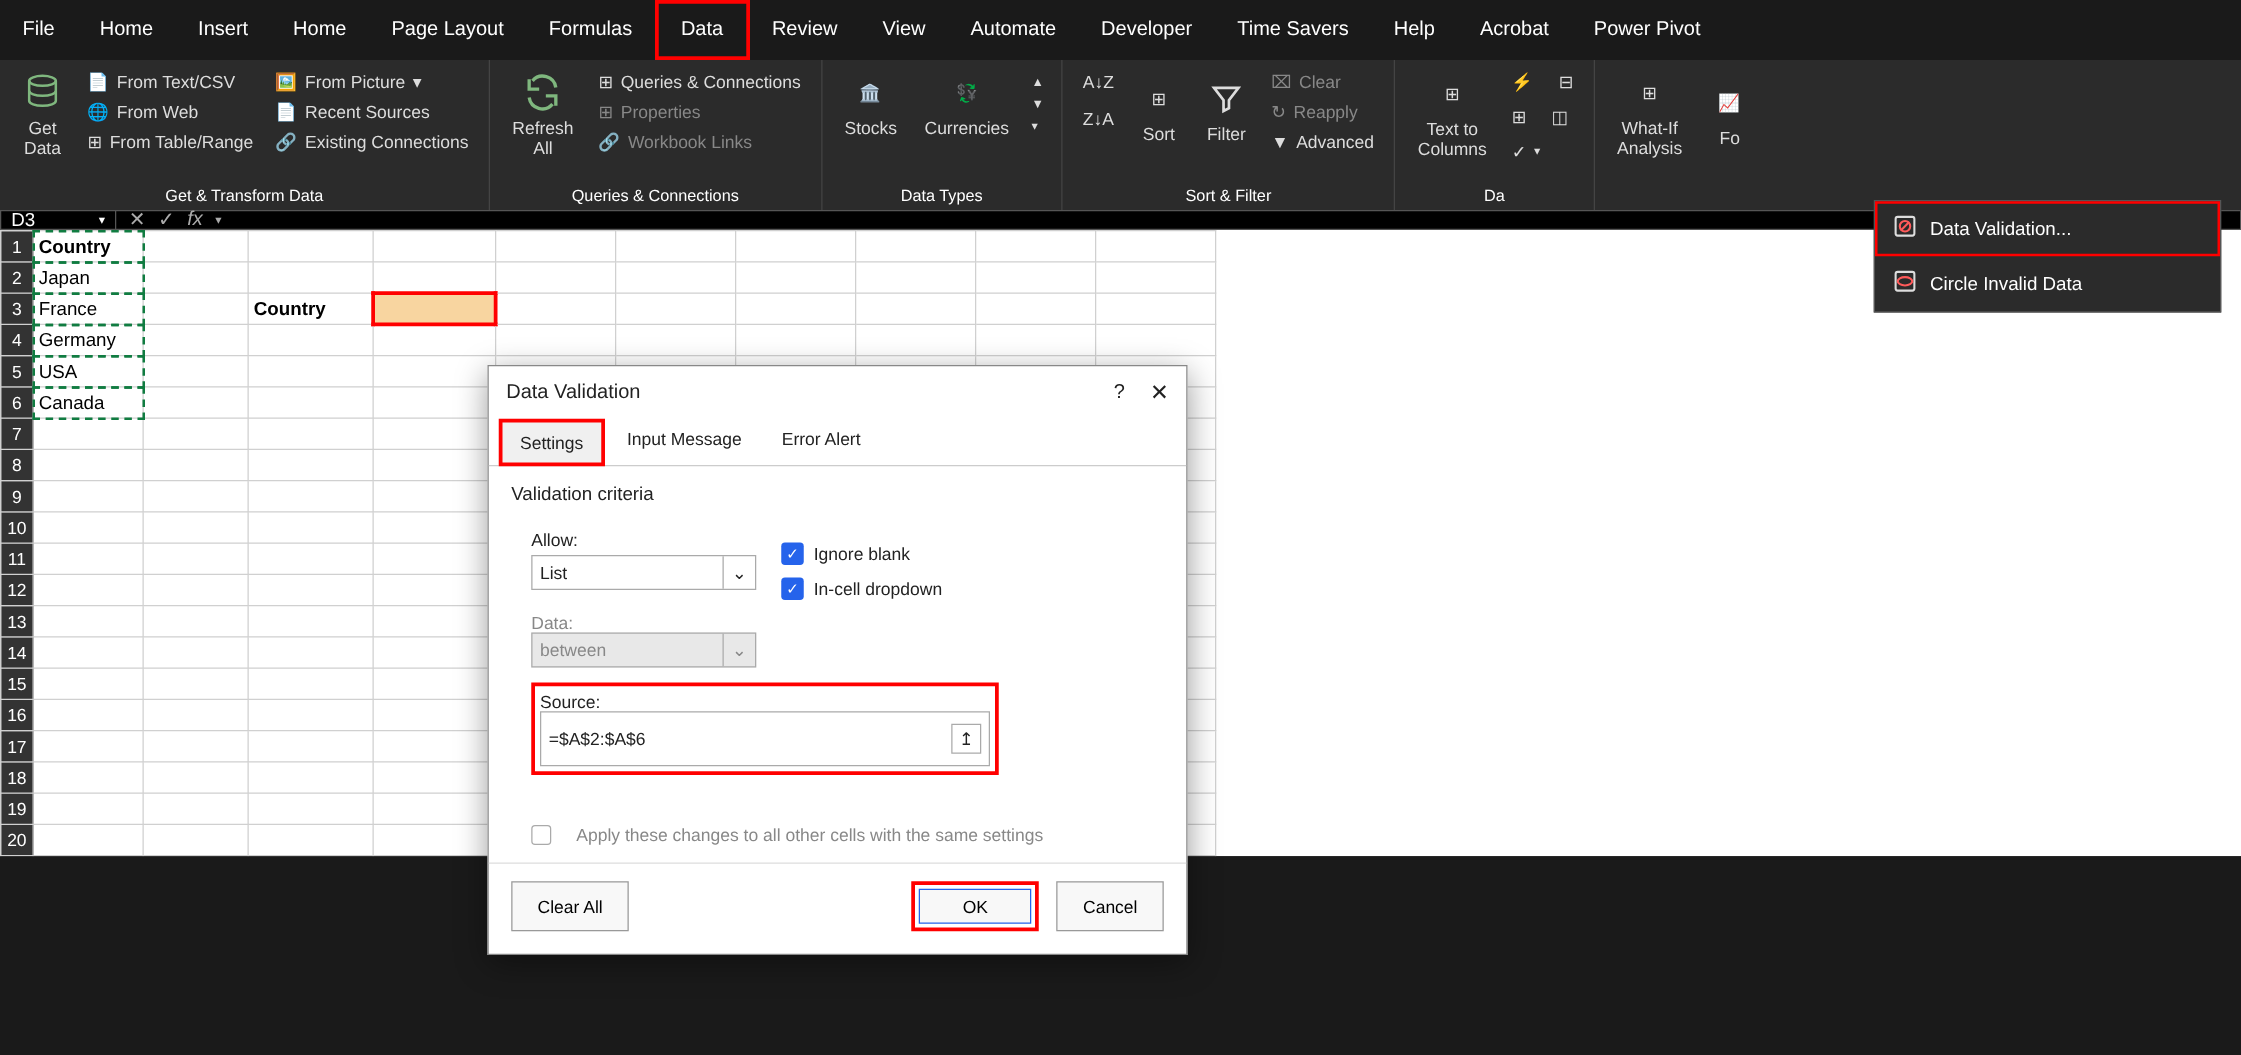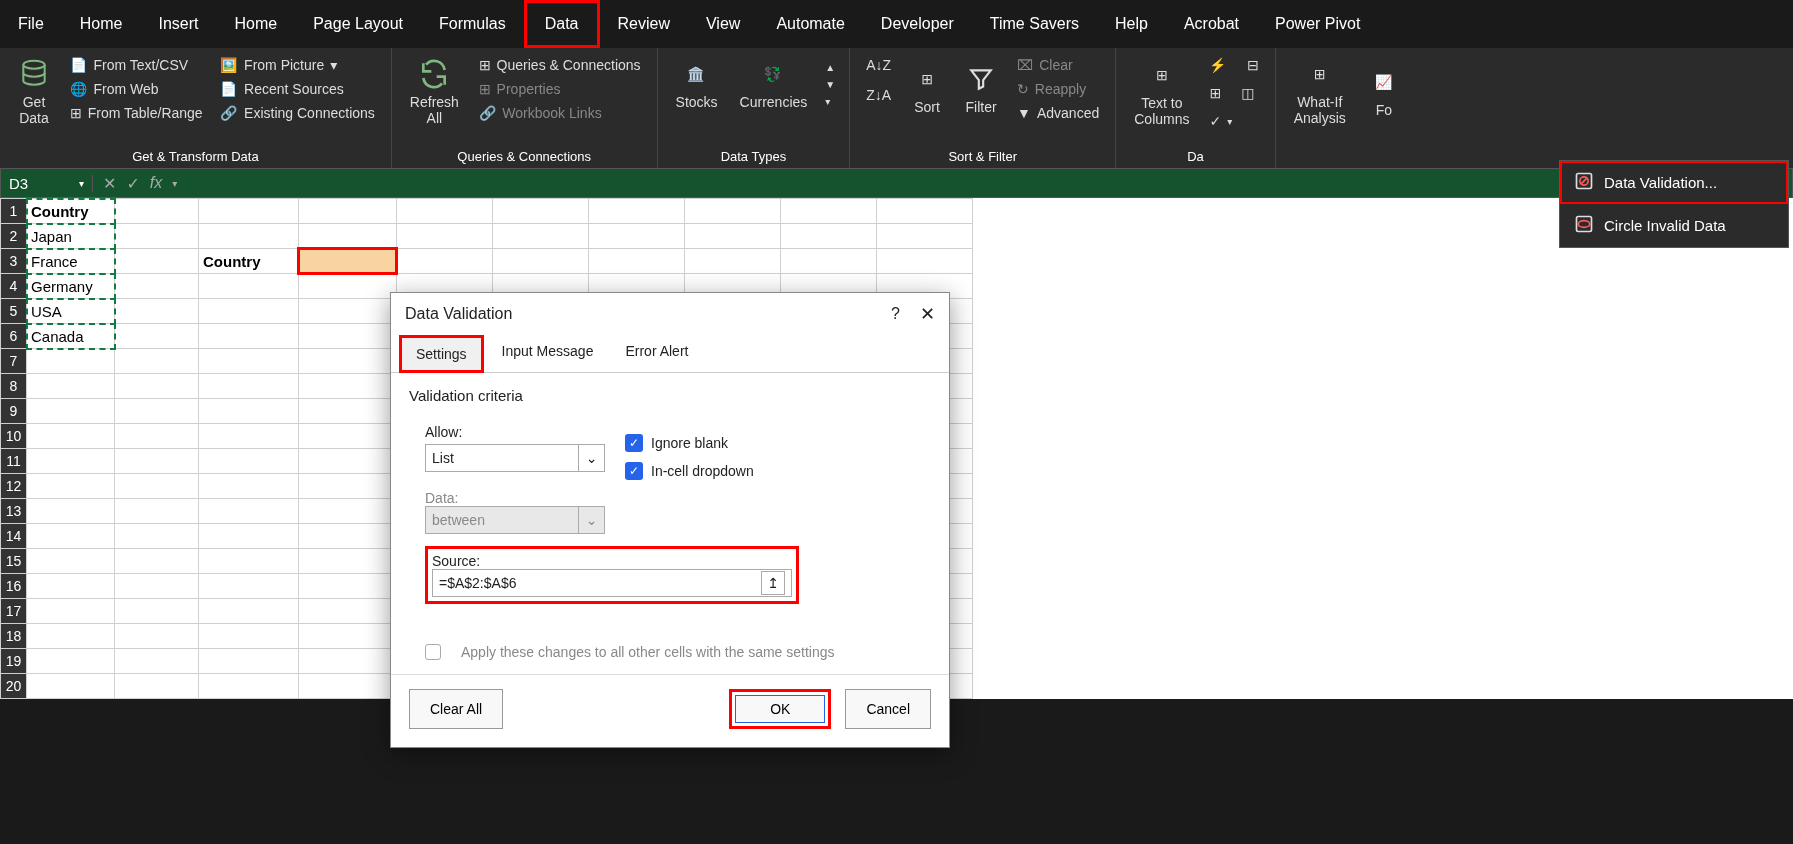--- a/index.html
+++ b/index.html
@@ -12,21 +12,21 @@
   
   .ribbon{display:flex;background:#2b2b2b;color:#ddd;height:120px;font-size:14px;}
   .group{display:flex;flex-direction:column;justify-content:space-between;padding:6px 10px 4px;border-right:1px solid #444;}
   .group-title{text-align:center;font-size:13px;color:#ffffff;padding-top:4px;}
   .group-row{display:flex;gap:6px;}
   .big-btn{display:flex;flex-direction:column;align-items:center;justify-content:center;padding:4px 8px;cursor:pointer;gap:4px;}
   .big-btn .icon{width:32px;height:32px;display:flex;align-items:center;justify-content:center;}
   .small-btn{display:flex;align-items:center;gap:6px;padding:3px 6px;cursor:pointer;white-space:nowrap;}
   .grey{color:#888;}
   
-  .formula-bar{display:flex;align-items:center;background:#14532d;border:1px solid #555;height:30px;}
+  .formula-bar{display:flex;align-items:center;background:#000000;border:1px solid #555;height:16px;}
   .name-box{width:92px;border-right:1px solid #555;padding:0 8px;color:#fff;font-size:15px;display:flex;align-items:center;}
   .fb-icons{display:flex;align-items:center;gap:10px;padding:0 10px;color:#aaa;}
   .fb-input{flex:1;padding:0 8px;color:#fff;}
   
   .sheet{display:flex;background:#fff;}
   table{border-collapse:collapse;}
   td,th{border:1px solid #d0d0d0;color:#000;font-size:15px;height:25px;}
   .row-header{width:26px;background:#333;color:#fff;text-align:center;font-size:14px;}
   .colA{width:88px;}
   .colB{width:84px;}
@@ -47,29 +47,29 @@
   .dlg-body{padding:14px 18px;}
   .sec-title{margin-bottom:12px;font-size:15px;}
   .form-row{display:flex;align-items:center;gap:20px;margin-bottom:10px;}
   .form-row label{display:block;margin-bottom:4px;}
   .select{display:flex;align-items:center;justify-content:space-between;width:180px;height:28px;border:1px solid #aaa;background:#fff;padding:0 6px;}
   .select .chev{border:1px solid #aaa;width:26px;height:26px;display:flex;align-items:center;justify-content:center;margin:-6px -6px -6px 0;border-top:none;border-bottom:none;border-right:none;}
   .select.disabled{background:#e8e8e8;color:#888;}
   .form-col{display:flex;flex-direction:column;}
   .check{display:flex;align-items:center;gap:8px;color:#222;}
   .check .box{width:18px;height:18px;background:#2563eb;border-radius:3px;display:flex;align-items:center;justify-content:center;color:#fff;font-size:12px;}
-  .src-input{display:flex;align-items:center;justify-content:space-between;width:360px;height:28px;border:1px solid #aaa;background:#fff;padding:12px 6px;}
+  .src-input{display:flex;align-items:center;justify-content:space-between;width:360px;height:44px;border:1px solid #aaa;background:#fff;padding:12px 6px;}
   .src-input .arrow{border:1px solid #aaa;width:24px;height:24px;display:flex;align-items:center;justify-content:center;}
   .dlg-footer{display:flex;justify-content:space-between;padding:14px 18px 18px;border-top:1px solid #ddd;}
   .btn{border:1px solid #999;background:#f8f8f8;padding:5px 20px;cursor:pointer;font-size:14px;}
   .btn.primary{border:1px solid #2563eb;}
   .plain-check{display:flex;align-items:flex-end;gap:20px;color:#888;margin-top:40px;}
   .plain-check .box2{width:16px;height:16px;border:1px solid #aaa;border-radius:3px;}
   
-  .dropdown{position:absolute;right:4px;top:160px;width:230px;background:#2b2b2b;border:1px solid #555;}
+  .dropdown{position:absolute;right:16px;top:160px;width:278px;background:#2b2b2b;border:1px solid #555;}
   .dropdown-item{display:flex;align-items:center;gap:10px;padding:10px 14px;font-size:15px;cursor:pointer;}
   .dropdown-item.hl{outline:2px solid #ff0000;outline-offset:-2px;}
   .svg-icon{width:20px;height:20px;}
 </style>
 </head>
 <body>
 
 <div class="ribbon-tabs">
   <span>File</span>
   <span>Home</span>

